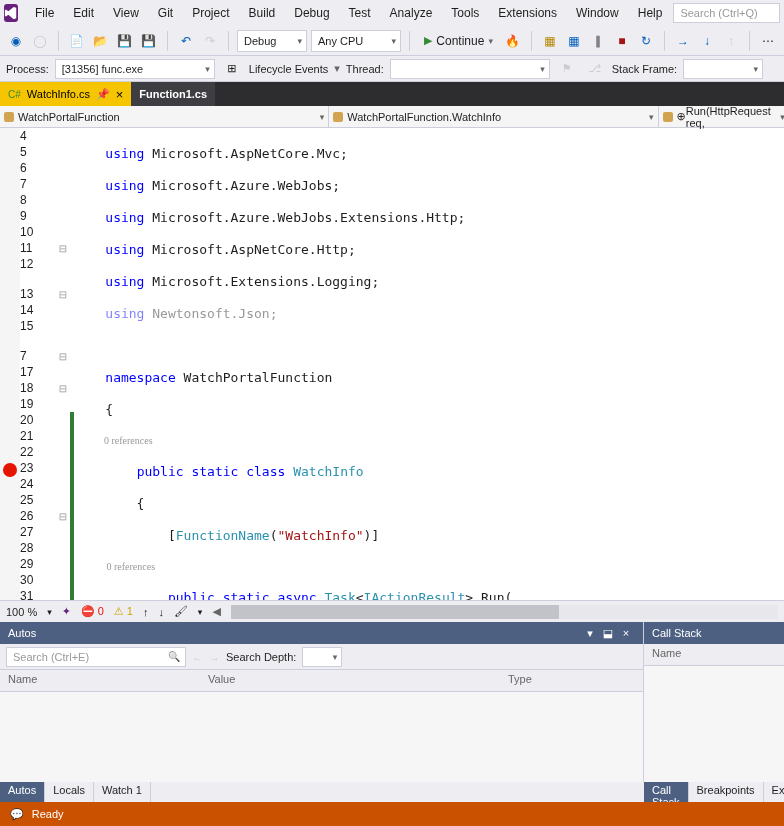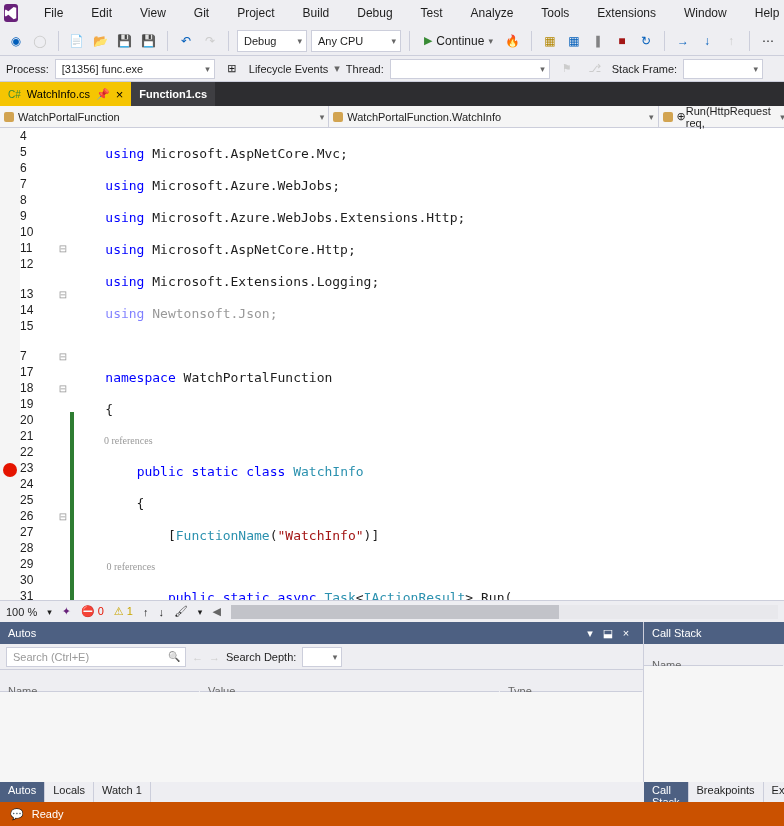--- a/index.html
+++ b/index.html
@@ -1,19 +1,19 @@
 <!DOCTYPE html>
 <html><head>
 <meta charset="utf-8">
 <style>
   * { margin: 0; padding: 0; box-sizing: border-box; }
   body { font-family: "Segoe UI", Tahoma, sans-serif; font-size: 12px; background: #eeeef2; color: #1e1e1e; width: 784px; height: 826px; overflow: hidden; display: flex; flex-direction: column; }
   
   
-  .menubar { display: flex; align-items: center; height: 26px; background: #eeeef2; padding: 0 4px; gap: 12px; }
+  .menubar { display: flex; align-items: center; height: 26px; background: #eeeef2; padding: 0 4px; gap: 3px; }
   .vs-logo { width: 18px; height: 18px; background: #68217a; display: flex; align-items: center; justify-content: center; border-radius: 3px; margin-right: 6px; }
   .vs-logo svg { width: 14px; height: 14px; }
   .menu-item { padding: 2px 8px; cursor: pointer; }
   .search-box { margin-left: auto; border: 1px solid #cccedb; background: #fff; height: 20px; padding: 0 6px; display: flex; align-items: center; width: 170px; font-size: 11px; color: #999; }
   
   
   .toolbar { display: flex; align-items: center; height: 30px; background: #eeeef2; padding: 0 6px; gap: 4px; border-bottom: 1px solid #cccedb; }
   .tb-btn { width: 22px; height: 22px; display: flex; align-items: center; justify-content: center; cursor: pointer; border: 1px solid transparent; }
   .tb-sep { width: 1px; height: 20px; background: #cccedb; margin: 0 4px; }
   .tb-dd { border: 1px solid #cccedb; height: 22px; background: #fff; padding: 0 18px 0 6px; display: flex; align-items: center; font-size: 11px; position: relative; min-width: 70px; }
@@ -66,21 +66,21 @@
   .bottom-panels { display: flex; height: 160px; }
   .autos-panel { flex: 1; display: flex; flex-direction: column; border-right: 1px solid #cccedb; }
   .callstack-panel { width: 140px; display: flex; flex-direction: column; }
   .panel-title { background: #4d6082; color: #fff; height: 22px; display: flex; align-items: center; padding: 0 8px; font-size: 11px; }
   .panel-title .spacer { flex: 1; }
   .panel-title .wbtn { width: 18px; text-align: center; cursor: pointer; }
   .panel-toolbar { display: flex; align-items: center; height: 26px; background: #eeeef2; padding: 0 6px; gap: 6px; border-bottom: 1px solid #cccedb; font-size: 11px; }
   .panel-search { border: 1px solid #cccedb; background: #fff; height: 20px; padding: 0 20px 0 6px; width: 180px; position: relative; display: flex; align-items: center; color: #999; }
   .panel-search::after { content: "🔍"; position: absolute; right: 4px; font-size: 10px; filter: grayscale(1); }
   .panel-headers { display: flex; height: 22px; border-bottom: 1px solid #cccedb; font-size: 11px; color: #666; }
-  .ph { padding: 15px 8px; border-right: 1px solid #eeeef2; }
+  .ph { padding: 3px 8px; border-right: 1px solid #eeeef2; }
   .panel-body { flex: 1; background: #f6f6f6; }
   
   
   .bottom-tabs { display: flex; height: 20px; font-size: 11px; }
   .bottom-tabs-left { flex: 1; background: #eeeef2; display: flex; }
   .bottom-tabs-right { width: 140px; background: #eeeef2; display: flex; }
   .btab { padding: 2px 8px; cursor: pointer; border-right: 1px solid #cccedb; }
   .btab.active { background: #4d6082; color: #fff; }
   
   

